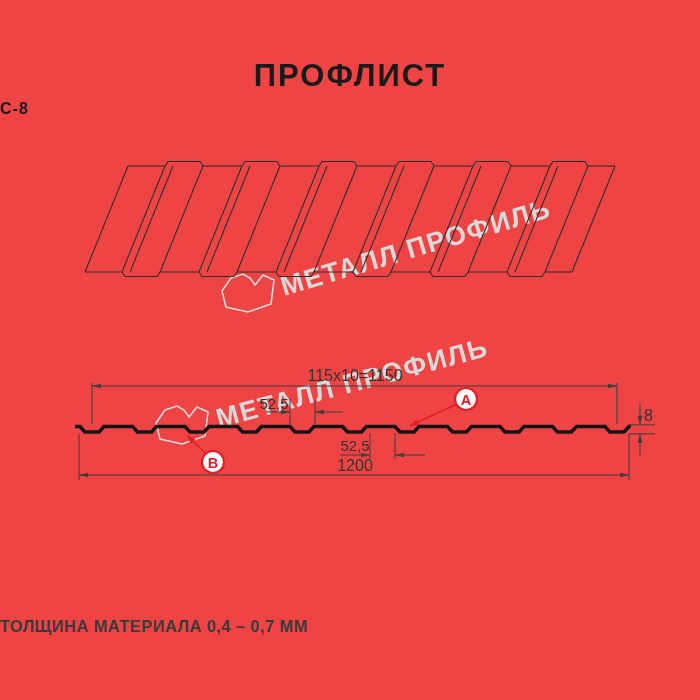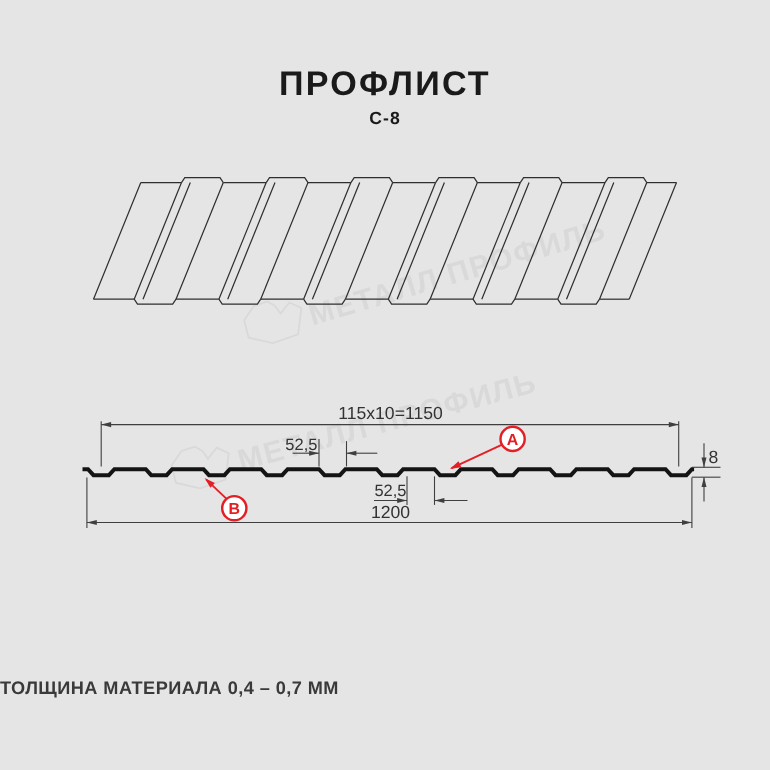--- a/index.html
+++ b/index.html
@@ -1,20 +1,20 @@
 <!DOCTYPE html>
 <html><head>
 <meta charset="utf-8">
 <style>
   html,body{margin:0;padding:0;background:#ffffff;}
-  .page{position:relative;width:700px;height:700px;background:#e5e5e5;overflow:hidden;
+  .page{position:relative;width:700px;height:700px;background:#ef4444;overflow:hidden;
         font-family:"Liberation Sans",sans-serif;}
   .title{position:absolute;top:58px;left:0;width:700px;text-align:center;
          font-size:31px;font-weight:700;letter-spacing:2px;color:#1a1a1a;}
-  .subtitle{position:absolute;top:100px;left:0;width:700px;text-align:center;
+  .subtitle{position:absolute;top:100px;left:0;width:700px;
          font-size:16px;font-weight:700;letter-spacing:1px;color:#1a1a1a;}
   .footnote{position:absolute;top:617px;left:0;width:700px;text-align:left;
          font-size:16.5px;font-weight:700;letter-spacing:0.4px;color:#3a3a3a;}
   svg#dwg{position:absolute;left:0;top:0;}
   text.dim{font-family:"Liberation Sans",sans-serif;font-size:16px;fill:#333;}
   text.dim-sm{font-family:"Liberation Sans",sans-serif;font-size:15px;fill:#333;}
   text.wm{font-family:"Liberation Sans",sans-serif;font-size:27px;font-weight:700;
           fill:#d9d9d9;letter-spacing:1.5px;}
   text.marker{font-family:"Liberation Sans",sans-serif;font-size:14.5px;font-weight:700;
           fill:#e31e24;}

